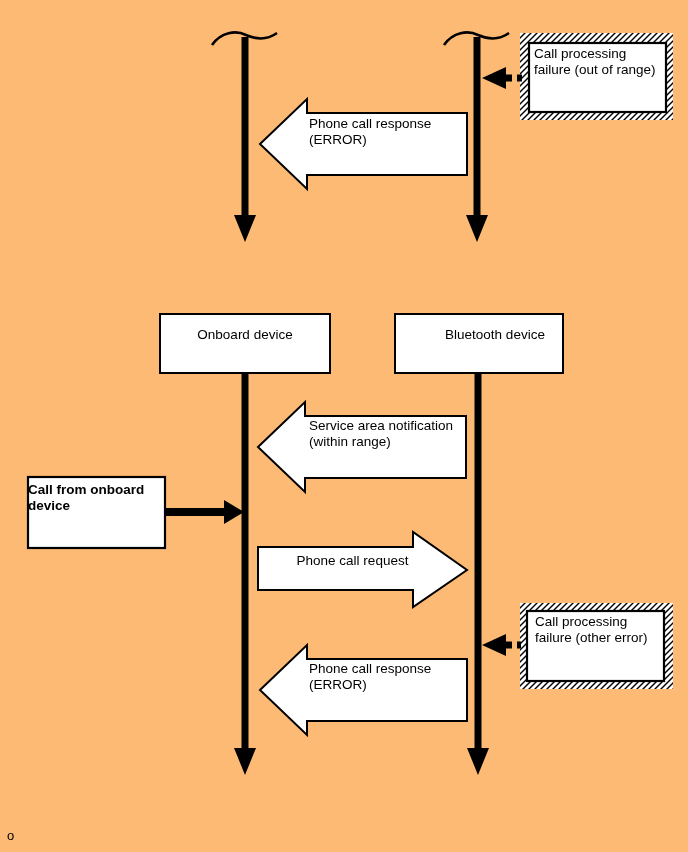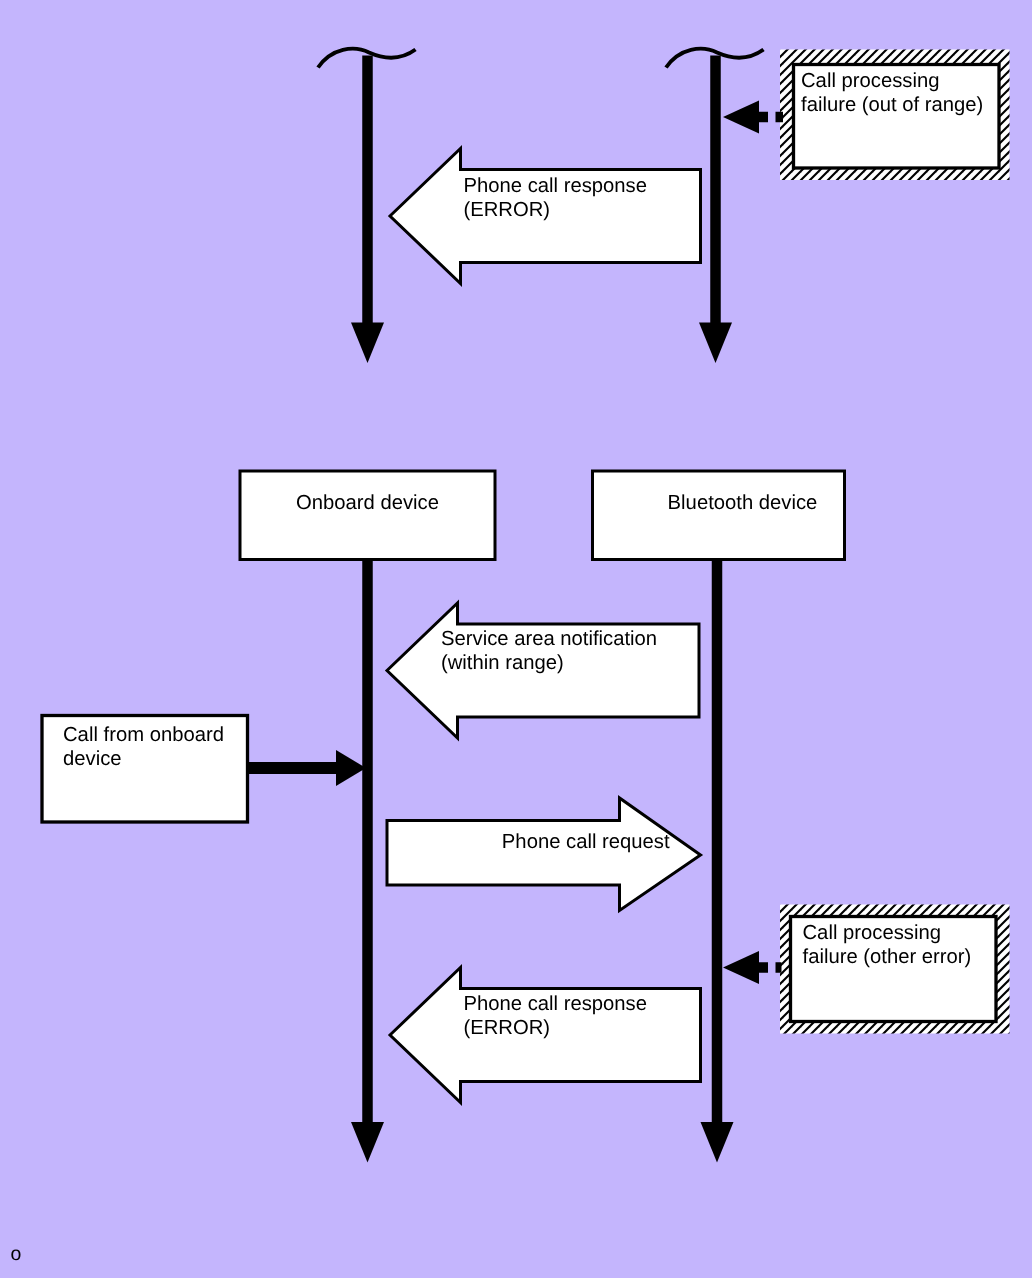--- a/index.html
+++ b/index.html
@@ -5,21 +5,21 @@
   html, body {
     margin: 0;
     padding: 0;
     background: #ffffff;
     font-family: "Liberation Sans", sans-serif;
   }
   .page {
     position: relative;
     width: 688px;
     height: 852px;
-    background: #c4b5fd;
+    background: #fdba74;
     overflow: hidden;
   }
   .diagram-svg {
     position: absolute;
     left: 0;
     top: 0;
   }
   .label {
     position: absolute;
     color: #000000;
@@ -129,27 +129,27 @@
   <div class="label" style="left:534px; top:46px; width:128px;">Call processing
 failure (out of range)</div>
 
   <div class="label" style="left:309px; top:116px; width:155px;">Phone call response
 (ERROR)</div>
 
   <div class="label centered" style="left:160px; top:327px; width:170px;text-align:center;">Onboard device</div>
 
   <div class="label centered" style="left:395px; top:327px; width:200px;">Bluetooth device</div>
 
-  <div class="label" style="left:294px; top:418px; width:158px;">Service area notification
+  <div class="label" style="left:309px; top:418px; width:158px;">Service area notification
 (within range)</div>
 
-  <div class="label" style="left:42px; top:482px; width:122px;">Call from onboard
+  <div class="label" style="left:28px; top:482px; width:122px;font-weight:bold;">Call from onboard
 device</div>
 
-  <div class="label centered" style="left:258px; top:553px; width:209px;padding-left:28px;">Phone call request</div>
+  <div class="label centered" style="left:248px; top:553px; width:209px;">Phone call request</div>
 
   <div class="label" style="left:535px; top:614px; width:126px;">Call processing
 failure (other error)</div>
 
   <div class="label" style="left:309px; top:661px; width:155px;">Phone call response
 (ERROR)</div>
 
   <div class="footnote">o</div>
 
 </div>

